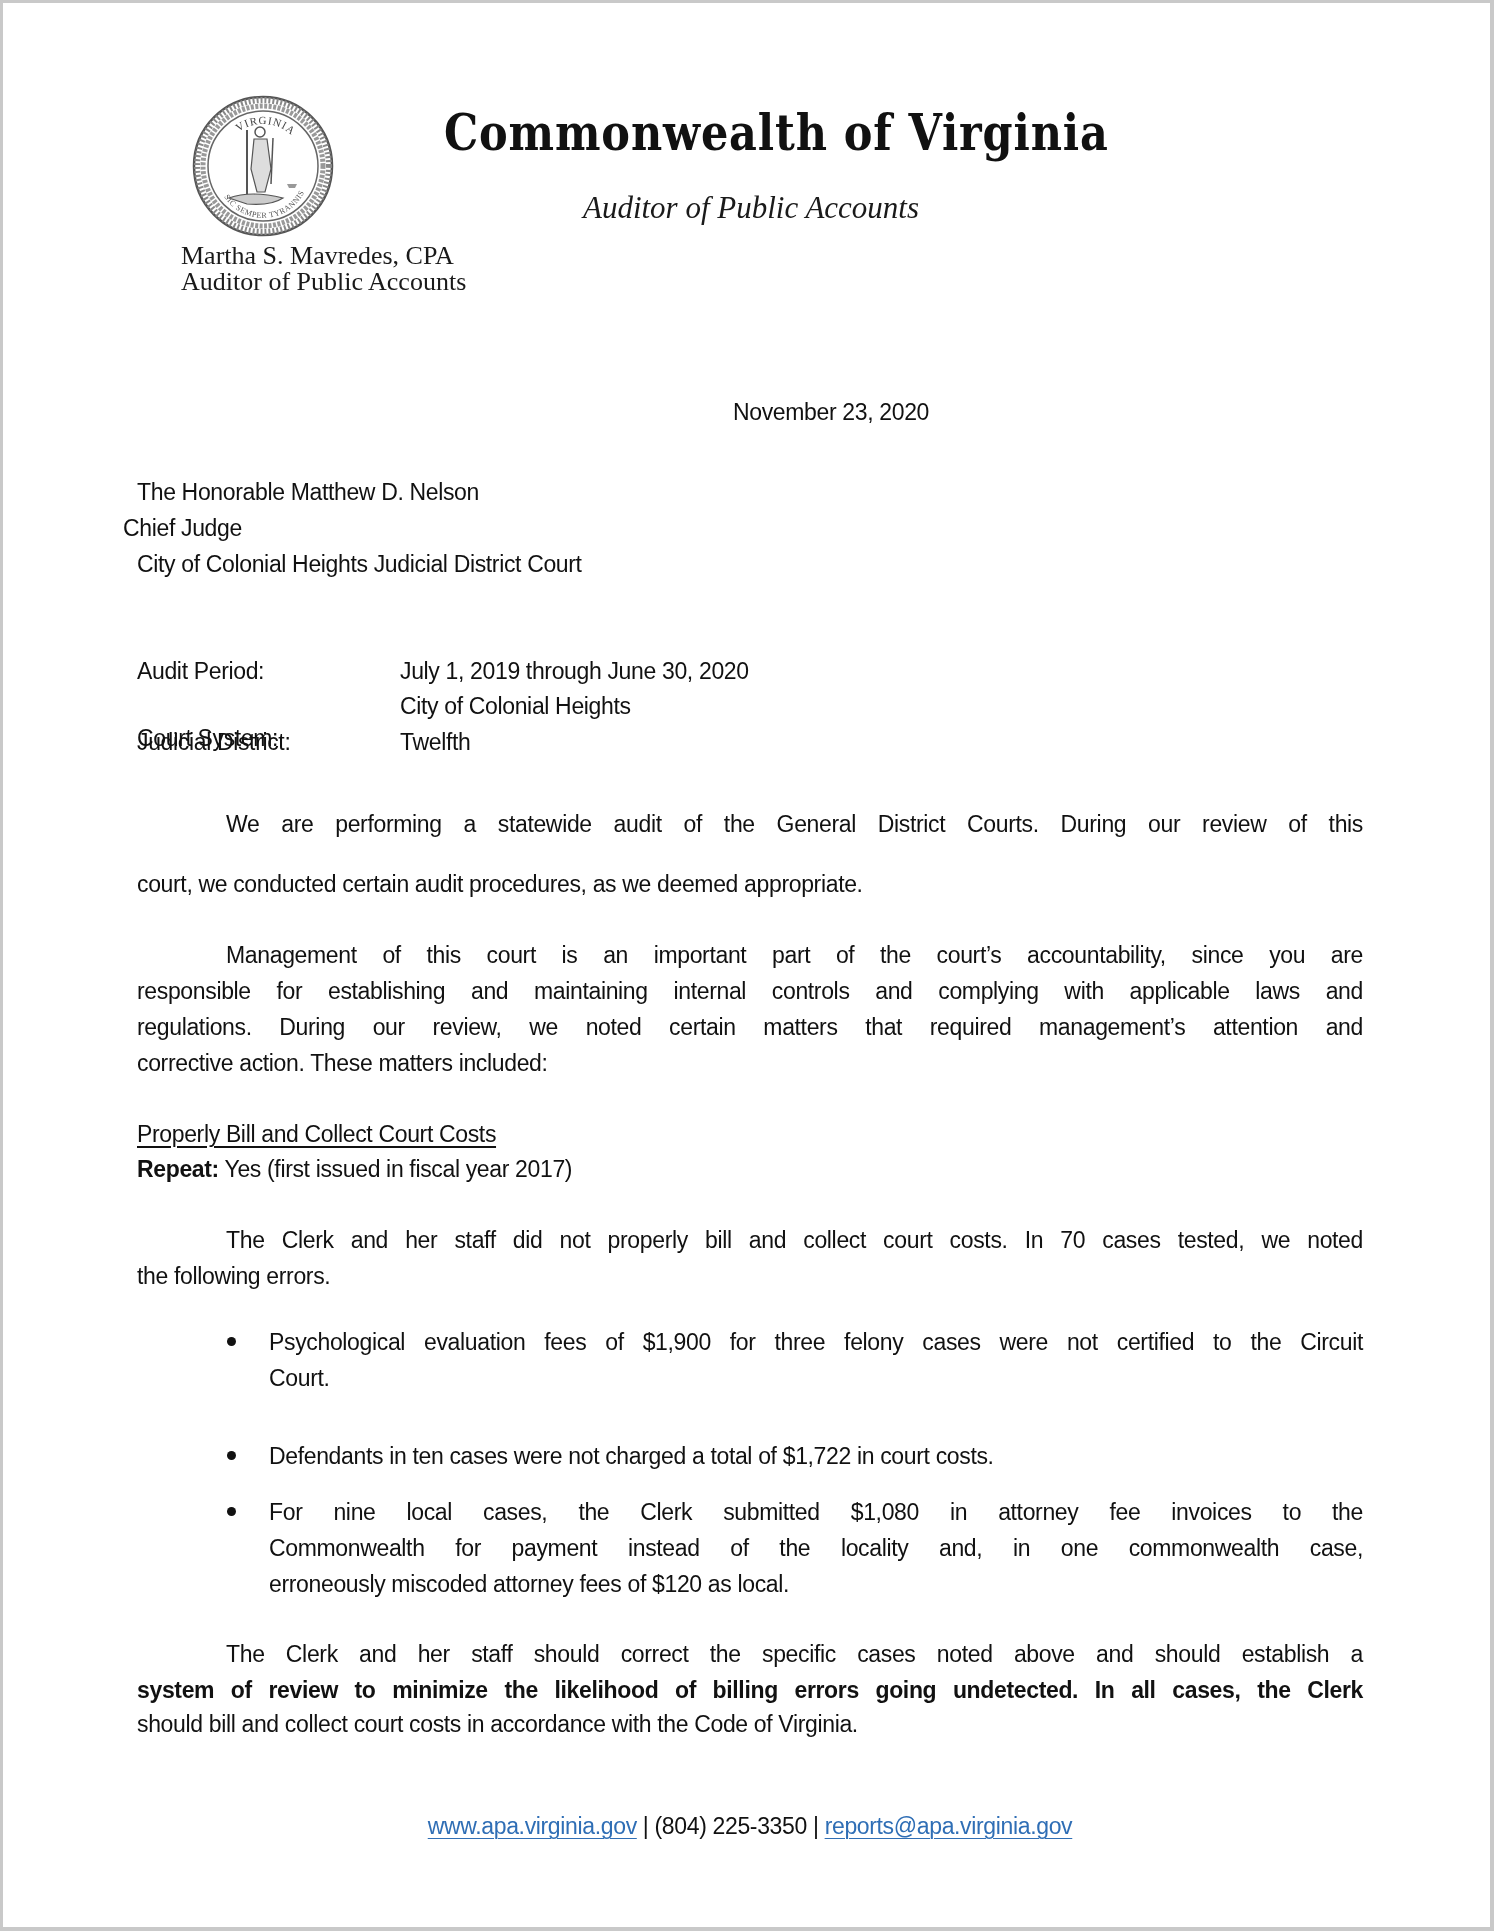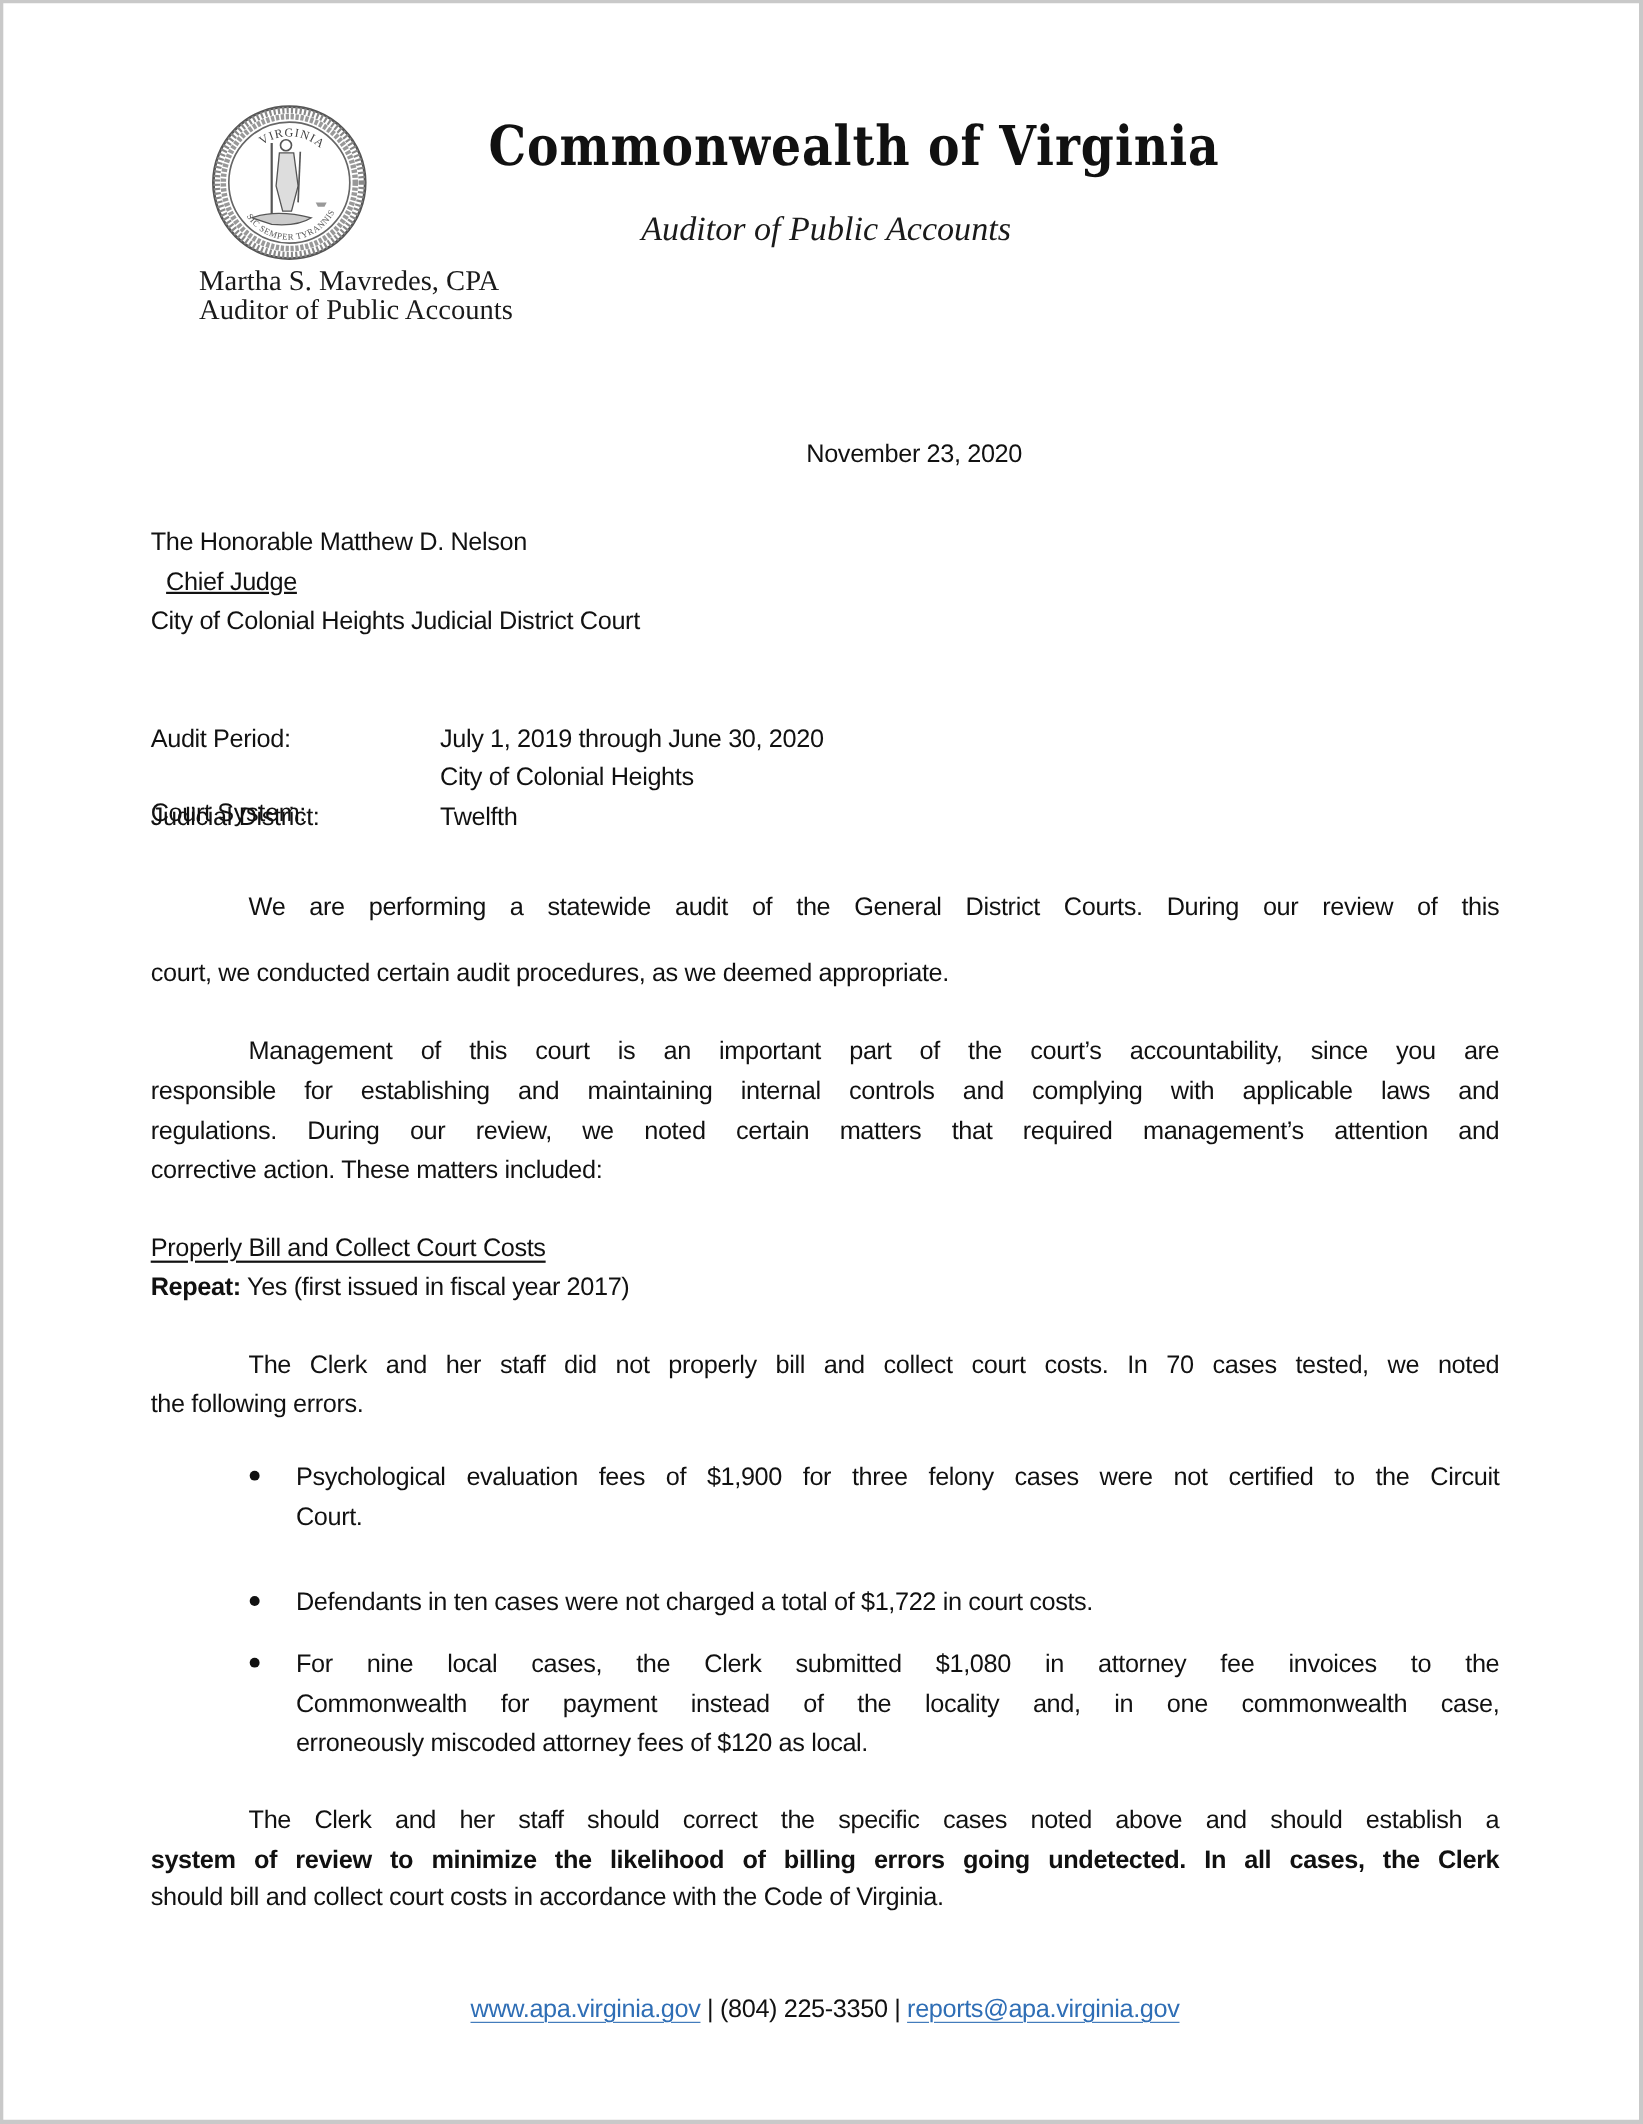--- a/index.html
+++ b/index.html
@@ -66,21 +66,21 @@
 
   <div class="abs serif left-head">
     <div>Martha S. Mavredes, CPA</div>
     <div>Auditor of Public Accounts</div>
   </div>
 
   <div class="abs body date">November 23, 2020</div>
 
   <div class="body">
     <div class="line" style="left:134px; top:474px;">The Honorable Matthew D. Nelson</div>
-    <div class="line" style="left:148px; top:510px;text-decoration:underline;">Chief Judge</div>
+    <div class="line" style="left:120px; top:510px;">Chief Judge</div>
     <div class="line" style="left:134px; top:546px;">City of Colonial Heights Judicial District Court</div>
   </div>
 
   <div class="body">
     <div class="line" style="left:134px; top:653px;">Audit Period:</div>
     <div class="line" style="left:397px; top:653px;">July 1, 2019 through June 30, 2020</div>
     <div class="line" style="left:134px; top:688px;margin-top:32px;">Court System:</div>
     <div class="line" style="left:397px; top:688px;">City of Colonial Heights</div>
     <div class="line" style="left:134px; top:724px;">Judicial District:</div>
     <div class="line" style="left:397px; top:724px;">Twelfth</div>

